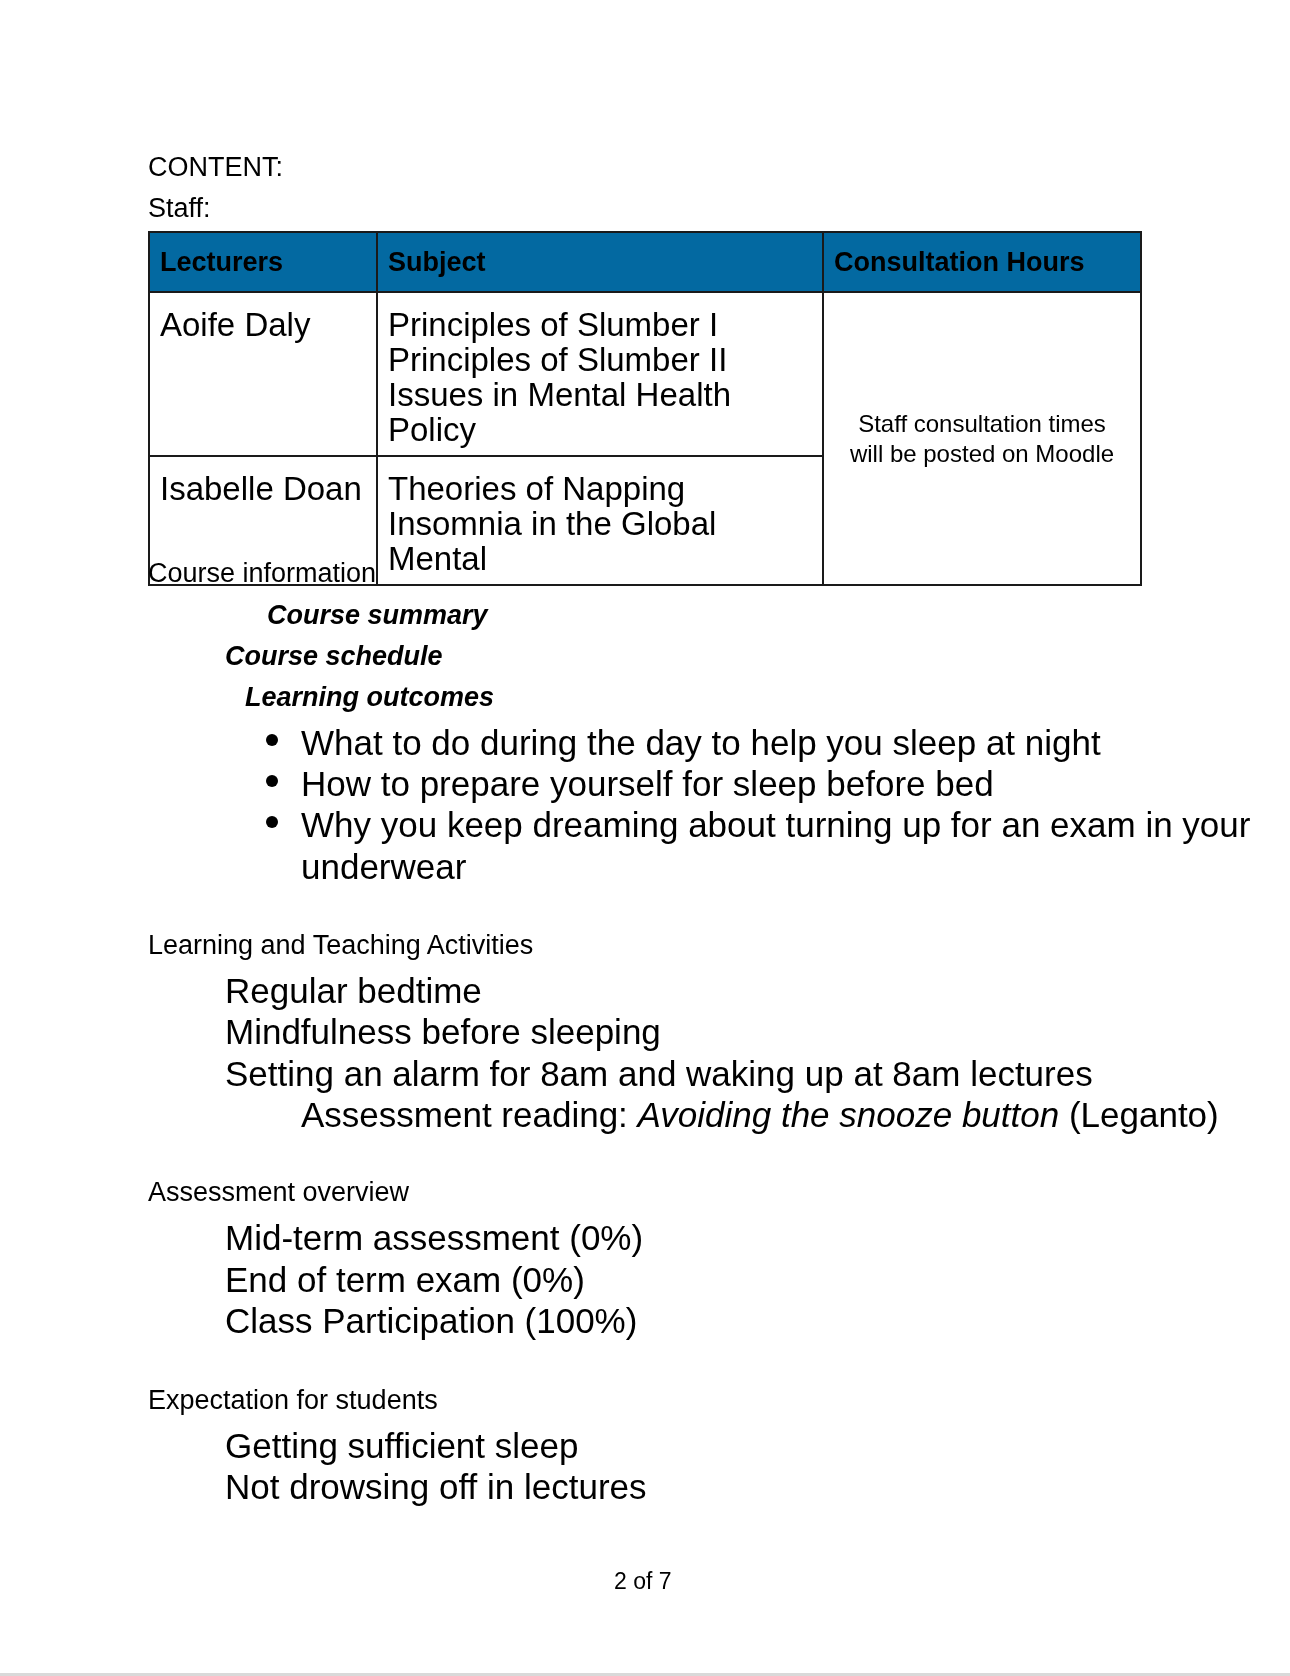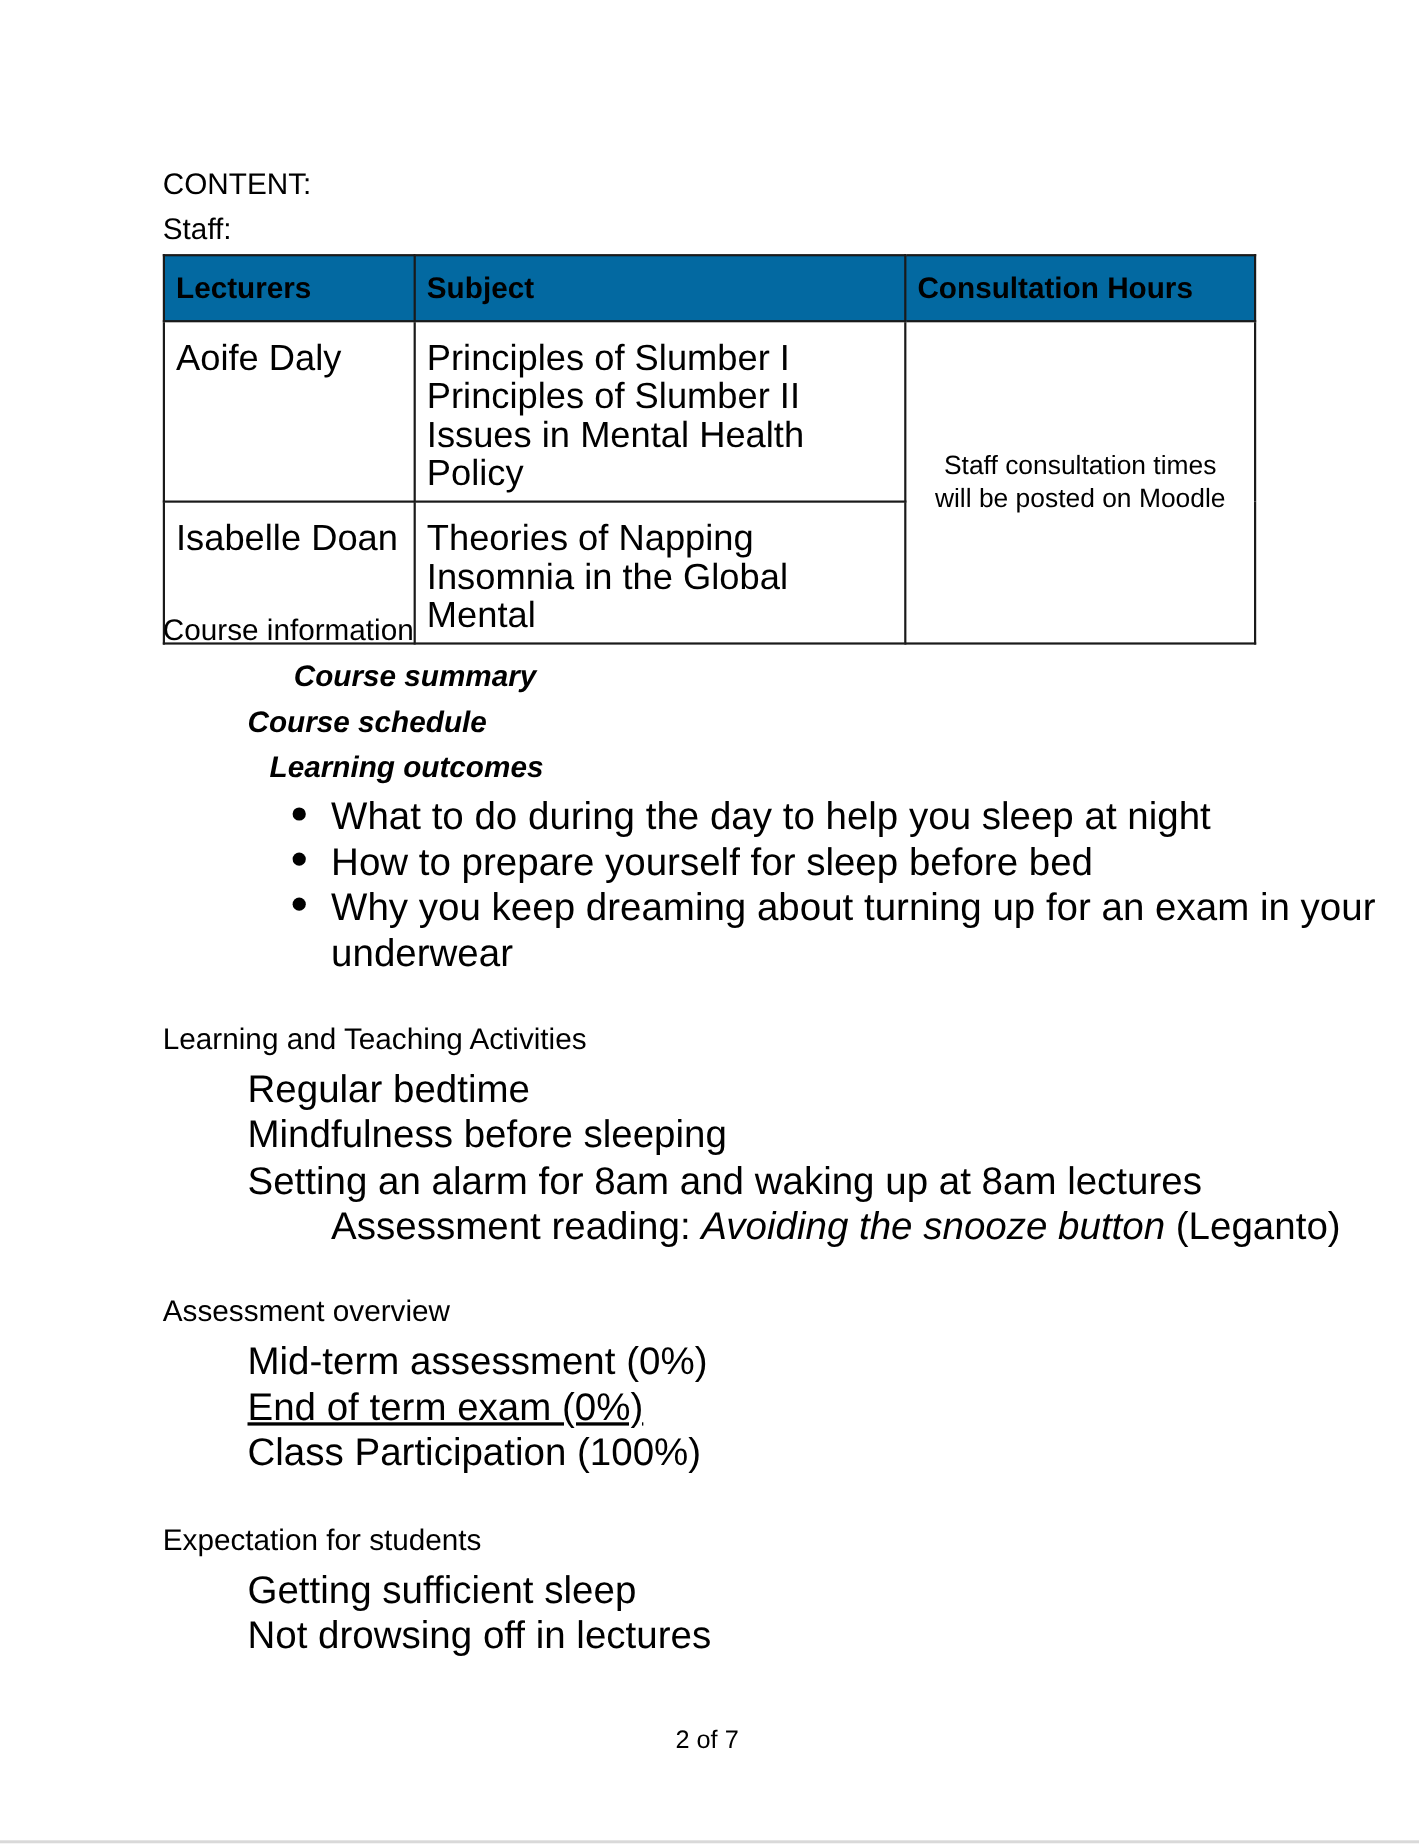--- a/index.html
+++ b/index.html
@@ -68,21 +68,21 @@
 <div class="abs h" style="left:148px;top:930px;">Learning and Teaching Activities</div>
 <div class="abs t" style="left:225px;top:971px;">Regular bedtime</div>
 <div class="abs t" style="left:225px;top:1012px;">Mindfulness before sleeping</div>
 <div class="abs t" style="left:225px;top:1054px;">Setting an alarm for 8am and waking up at 8am lectures</div>
 <div class="abs t" style="left:301px;top:1095px;">
   <span>Assessment reading: </span><i>Avoiding the snooze button</i><span> (Leganto)</span>
 </div>
 
 <div class="abs h" style="left:148px;top:1177px;">Assessment overview</div>
 <div class="abs t" style="left:225px;top:1218px;">Mid-term assessment (0%)</div>
-<div class="abs t" style="left:225px;top:1260px;text-decoration:underline;">End of term exam (0%)</div>
+<div class="abs t" style="left:225px;top:1260px;">End of term exam (0%)</div>
 <div class="abs t" style="left:225px;top:1301px;">Class Participation (100%)</div>
 
 <div class="abs h" style="left:148px;top:1385px;">Expectation for students</div>
 <div class="abs t" style="left:225px;top:1426px;">Getting sufficient sleep</div>
 <div class="abs t" style="left:225px;top:1467px;">Not drowsing off in lectures</div>
 
 <div class="abs" style="left:614px;top:1568px;font-size:23px;">2 of 7</div>
 <div class="page-footer"></div>
 
 </body></html>

